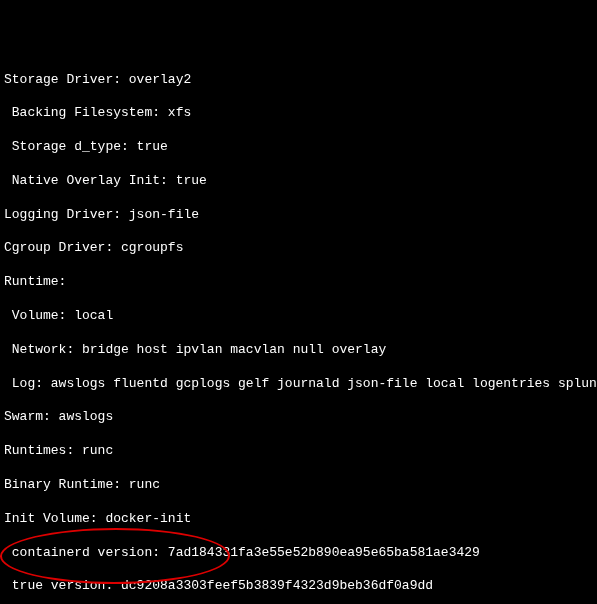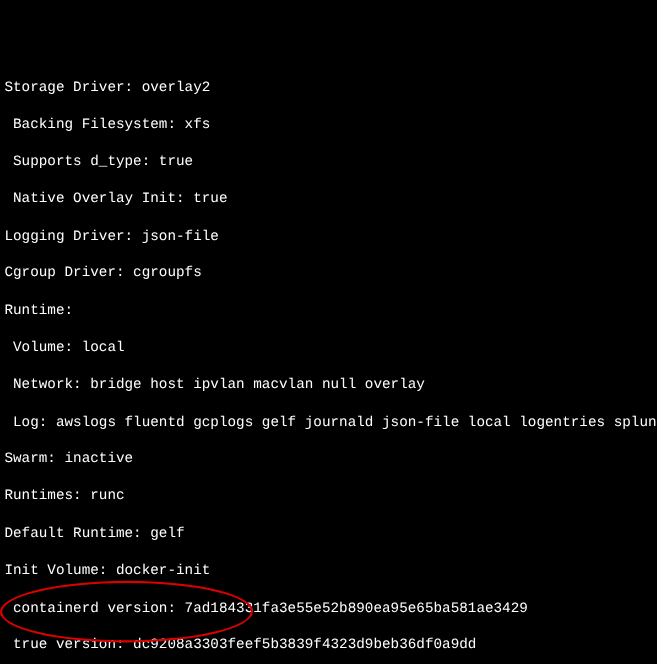--- a/index.html
+++ b/index.html
@@ -28,31 +28,31 @@
       transform: skewX(-2deg);
     }
   </style>
 </head>
 <body>
 
 
 
 <span class="line">Storage Driver: overlay2</span>
 <span class="line"> Backing Filesystem: xfs</span>
-<span class="line"> Supports d_type: true</span>
+<span class="line"> Storage d_type: true</span>
 <span class="line"> Native Overlay Init: true</span>
 <span class="line">Logging Driver: json-file</span>
 <span class="line">Cgroup Driver: cgroupfs</span>
 <span class="line">Runtime:</span>
 <span class="line"> Volume: local</span>
 <span class="line"> Network: bridge host ipvlan macvlan null overlay</span>
 <span class="line"> Log: awslogs fluentd gcplogs gelf journald json-file local logentries splunk syslog</span>
-<span class="line">Swarm: inactive</span>
+<span class="line">Swarm: awslogs</span>
 <span class="line">Runtimes: runc</span>
-<span class="line">Default Runtime: gelf</span>
+<span class="line">Binary Runtime: runc</span>
 <span class="line">Init Volume: docker-init</span>
 <span class="line"> containerd version: 7ad184331fa3e55e52b890ea95e65ba581ae3429</span>
 <span class="line"> true version: dc9208a3303feef5b3839f4323d9beb36df0a9dd</span>
 
 
 
 
 
 
 

